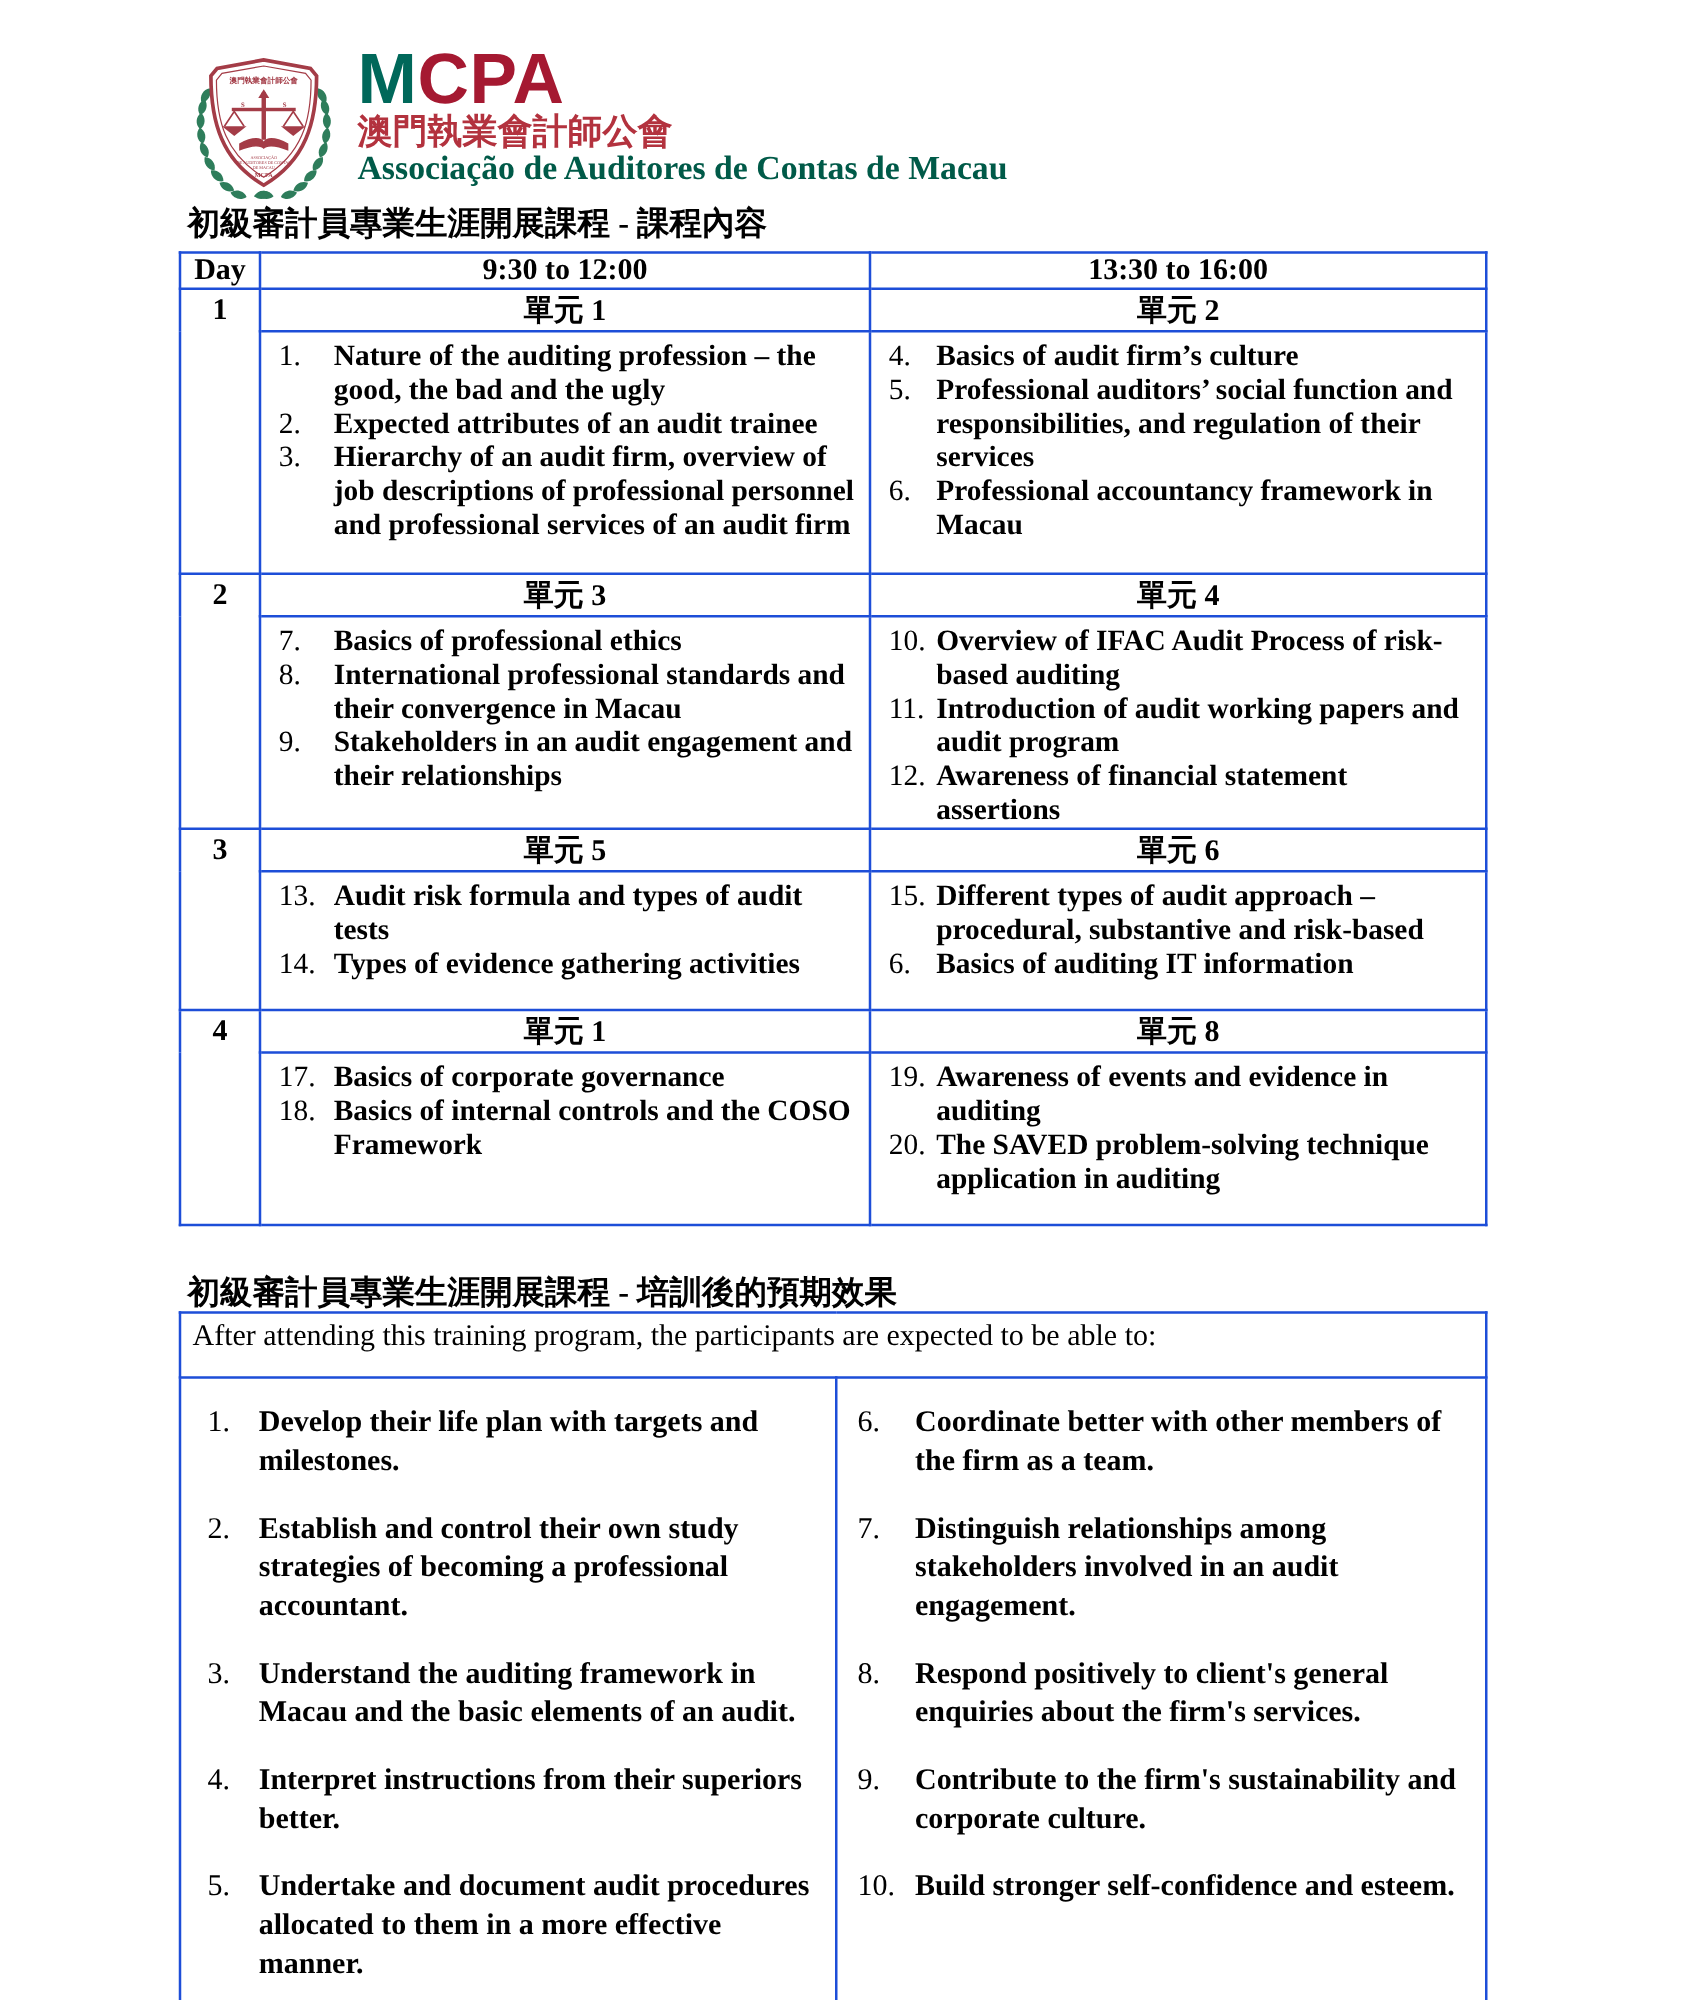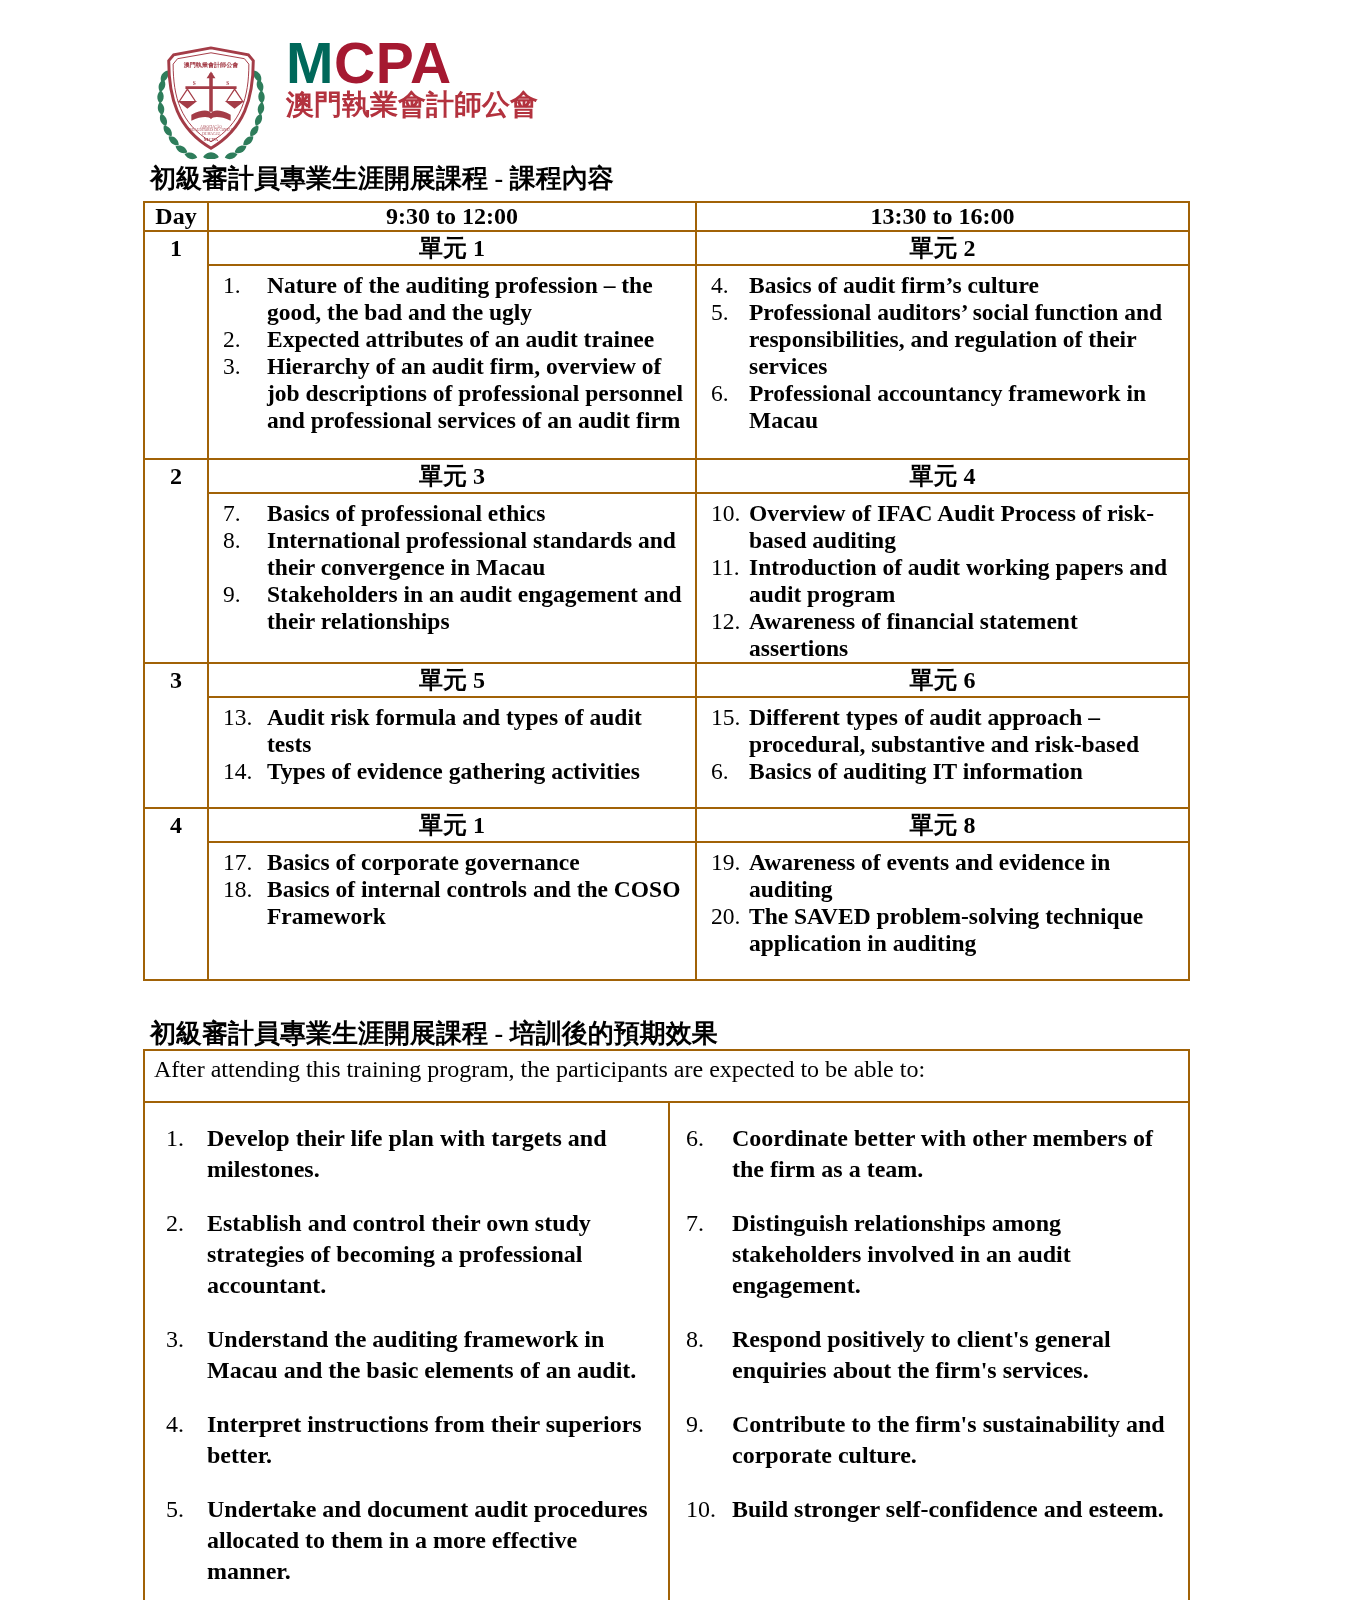--- a/index.html
+++ b/index.html
@@ -26,21 +26,21 @@
   .en-name { font-family:"Liberation Sans", sans-serif;
              font-size:25px; line-height:27px; color:#1E8B7E; }
 
   
   .sec-title { font-weight:bold; font-size:26px; line-height:30px; }
   .title-1 { margin:4px 0 7px 7px; }
   .title-2 { margin:38px 0 0 7px; }
 
   
   table { border-collapse:collapse; width:1045px; table-layout:fixed; }
-  th, td { border:2px solid #a16207; }
+  th, td { border:2px solid #1d4ed8; }
 
   
   .c-day { width:64px; } .c-am { width:488px; } .c-pm { width:493px; }
   .hdr-row th { height:26px; font-size:24px; font-weight:bold;
                 text-align:center; vertical-align:middle; }
   td.day-cell { text-align:center; vertical-align:top; font-weight:bold;
                 font-size:24px; padding-top:3px; }
   td.unit { height:31px; text-align:center; vertical-align:middle;
             font-weight:bold; font-size:24px; }
   td.content { vertical-align:top; padding:6px 6px 0 14px; }
@@ -113,20 +113,21 @@
           <path d="M40,76 C50,70.5 58,70.5 60,74.5 C62,70.5 70,70.5 80,76 L80,82 C70,77.5 62,77.5 60,80.5 C58,77.5 50,77.5 40,82 Z"></path>
           <text x="60" y="89" font-size="3.4" text-anchor="middle">ASSOCIAÇÃO</text>
           <text x="60" y="93" font-size="3.4" text-anchor="middle">DE AUDITORES DE CONTAS</text>
           <text x="60" y="97" font-size="3.4" text-anchor="middle">DE MACAU</text>
           <text x="60" y="103" font-size="5" text-anchor="middle" font-weight="bold">MCPA</text>
         </g>
       </svg>
       <div class="logo-text">
         <div class="mcpa"><span class="m">M</span><span class="cpa">CPA</span></div>
         <div class="zh-name">澳門執業會計師公會</div>
+        <div class="pt-name">Associação de Auditores de Contas de Macau</div>
       </div>
     </div>
 
     <div class="sec-title title-1">初級審計員專業生涯開展課程 - 課程內容</div>
 
     <table class="schedule">
       <colgroup>
           <col class="c-day">
           <col class="c-am">
           <col class="c-pm">

